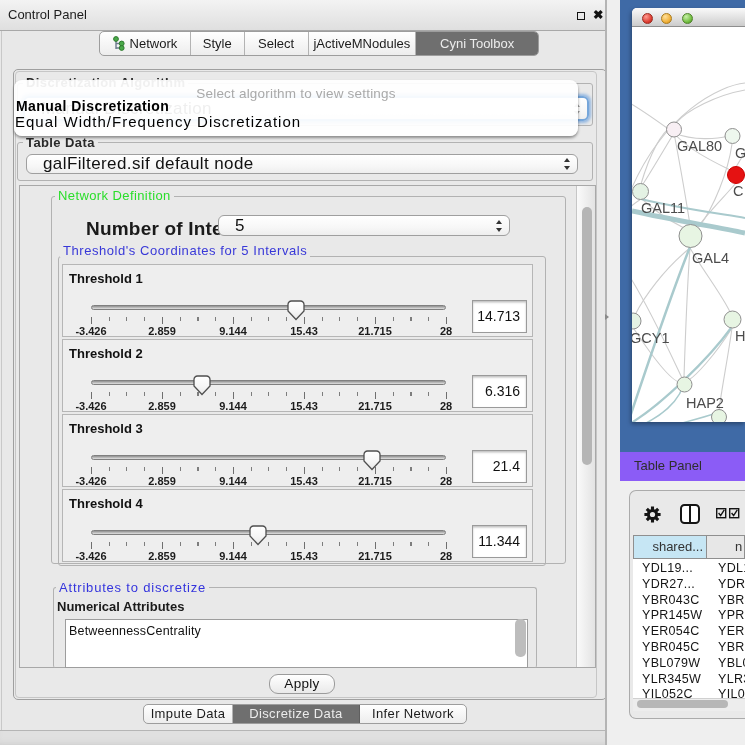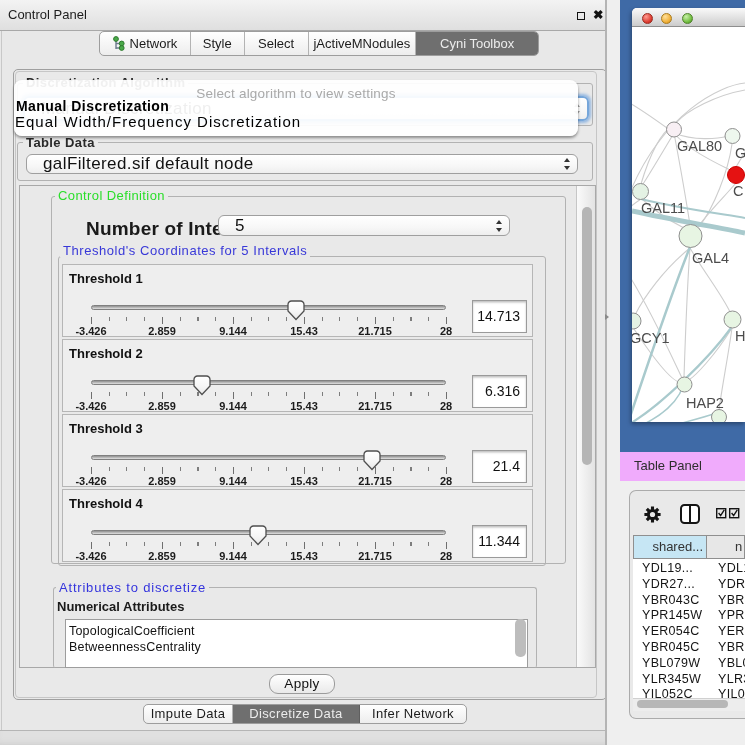--- a/index.html
+++ b/index.html
@@ -96,21 +96,21 @@
 
 #rightstrip{left:604.5px;top:0;width:16px;height:745px;background:#efefef;border-left:2px solid #b4b4b4;box-sizing:border-box;}
 #bluepanel{left:620px;top:0;width:125px;height:452px;background:#3f6aa6;}
 #netwin{left:632px;top:8px;width:113px;height:414px;background:#fff;border-radius:5px 0 0 0;
   box-shadow:-1px 2px 4px rgba(0,0,0,.35);}
 #nettitle{left:632px;top:8px;width:113px;height:19px;border-radius:5px 0 0 0;
   background:linear-gradient(#fafafa,#cccccc);border-bottom:1px solid #8e8e8e;box-sizing:border-box;}
 .light{position:absolute;top:4.5px;width:11px;height:11px;border-radius:50%;}
 #netsvg{left:632px;top:27px;width:113px;height:395px;}
 
-#tpbar{left:620px;top:452px;width:125px;height:29px;background:#f0abfc;}
+#tpbar{left:620px;top:452px;width:125px;height:29px;background:#8b5cf6;}
 #tpbar .t{position:absolute;left:14px;top:0;line-height:28px;font-size:13px;color:#2e2e2e;}
 #tparea{left:620px;top:481px;width:125px;height:264px;background:#efefef;}
 #tabwin{left:629px;top:490px;width:116px;height:229px;background:#e9e9e9;
   border:1px solid #ababab;border-radius:7px 0 0 7px;border-right:none;box-sizing:border-box;}
 #thead1{left:633px;top:535px;width:74px;height:24px;background:#c6e6f4;border:1px solid #8f8f8f;
   box-sizing:border-box;text-align:right;padding-right:3px;font-size:13px;color:#333;line-height:22px;}
 #thead2{left:707px;top:535px;width:38px;height:24px;background:#e7e7e7;border:1px solid #8f8f8f;
   border-left:none;box-sizing:border-box;font-size:13px;color:#333;line-height:22px;padding-left:28px;}
 #trows{left:633px;top:559px;width:112px;height:141px;background:#fff;overflow:hidden;
   font-size:12.5px;letter-spacing:0.3px;color:#151515;padding-top:2px;box-sizing:border-box;}
@@ -164,21 +164,21 @@
   <div class="hint">Select algorithm to view settings</div>
   <div class="i1">Manual Discretization</div>
   <div class="i2">Equal Width/Frequency Discretization</div>
 </div>
 
 <div class="abs" id="scrollpane"></div>
 <div class="abs" id="vtrack"></div>
 <div class="abs" id="vthumb"></div>
 
 <div class="abs group" id="g-iv"></div>
-<div class="abs gtitle" id="g-iv-t">Control Definition</div>
+<div class="abs gtitle" id="g-iv-t">Network Definition</div>
 <div class="abs" id="lbl-ni">Number of Intervals</div>
 <div class="abs combo" id="ni-combo">
     <div class="txt">5</div>
     <div class="updn"></div>
   </div>
 <div class="abs group" id="g-th"></div>
 <div class="abs gtitle" id="g-th-t">Threshold's Coordinates for 5 Intervals</div>
 
 <div class="abs tbox" style="top:264px;">
   <div class="lab">Threshold 1</div>
@@ -278,21 +278,20 @@
         </defs>
         <path d="M1,4.5 a3.5,3.5 0 0 1 3.5,-3.5 h9 a3.5,3.5 0 0 1 3.5,3.5 v6.5 L9,19.5 L1,11 z" fill="url(#tg186)" stroke="#4f4f4f" stroke-width="1.3"></path>
       </svg></div>
   <div class="tfield">11.344</div>
 </div>
 
 <div class="abs group" id="g-at"></div>
 <div class="abs gtitle" id="g-at-t">Attributes to discretize</div>
 <div class="abs" id="lbl-na">Numerical Attributes</div>
 <div class="abs" id="attlist">
-  <div>TopologicalCoefficient</div>
   <div>BetweennessCentrality</div>
 </div>
 <div class="abs" id="att-vthumb"></div>
 
 <div class="abs" id="apply">Apply</div>
 <div class="abs seg" id="bottabs">
   <div class="s" style="width:89px;">Impute Data</div>
   <div class="s sel" style="width:127px;">Discretize Data</div>
   <div class="s" style="width:106px;">Infer Network</div>
 </div>

